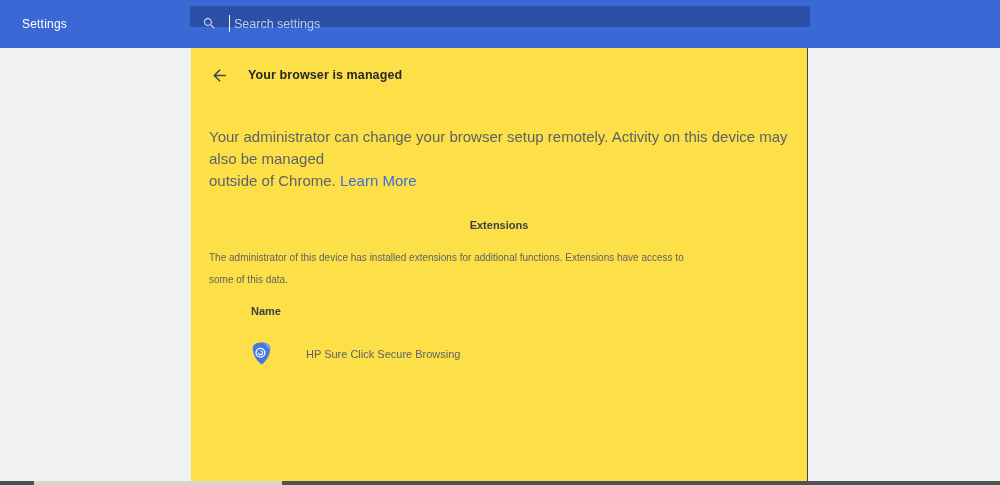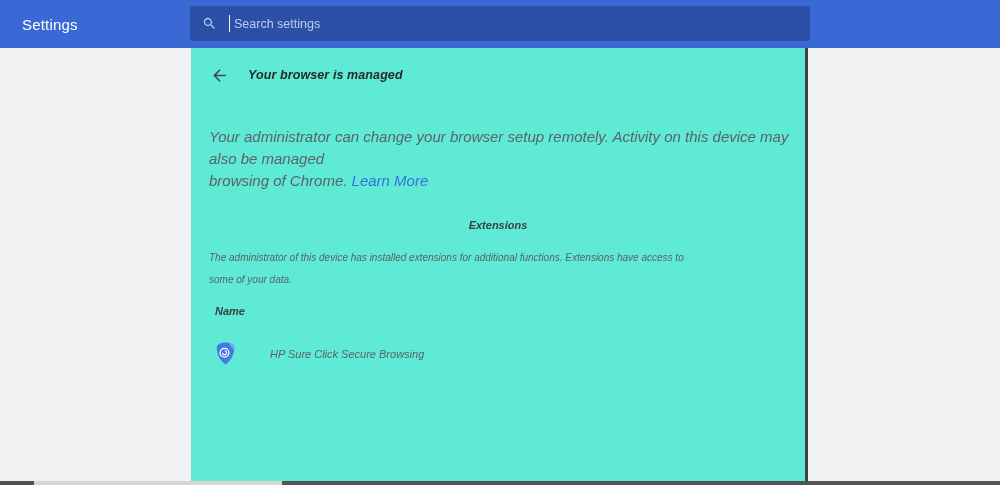--- a/index.html
+++ b/index.html
@@ -10,24 +10,24 @@
     font-family: "Liberation Sans", "DejaVu Sans", sans-serif;
   }
 
   
   .topbar {
     position: absolute; top: 0; left: 0; width: 1000px; height: 48px;
     background: #3a69d6;
   }
   .app-title {
     position: absolute; left: 22px; top: 50%; transform: translateY(-50%);
-    color: #ffffff; font-size: 15px; font-weight: 500; letter-spacing: .2px;
+    color: #ffffff; font-size: 12px; font-weight: 500; letter-spacing: .2px;
   }
   .searchbox {
-    position: absolute; left: 190px; top: 6px; width: 620px; height: 35px;
+    position: absolute; left: 190px; top: 6px; width: 620px; height: 21px;
     background: #2b50a5; border-radius: 2px;
   }
   .search-icon {
     position: absolute; left: 12px; top: 10px; width: 15px; height: 15px;
     fill: #c3cfee;
   }
   .caret {
     position: absolute; left: 39px; top: 9px; width: 1px; height: 17px;
     background: #eef2fb;
   }
@@ -35,24 +35,23 @@
     position: absolute; left: 42px; top: 0; width: 565px; height: 35px;
     background: transparent; border: none; outline: none;
     color: #ffffff; font-size: 12.5px;
     font-family: "Liberation Sans", "DejaVu Sans", sans-serif;
   }
   .search-input::placeholder { color: #bccdf0; opacity: 1; }
 
   
   .card {
     position: absolute; left: 190px; top: 48px; width: 618px; height: 434px;
-    background: #5eead4;
+    background: #fde047;
     border-left: 1px solid #ececef;
-    border-right: 3px solid #404040;
-    font-style: italic;
+    border-right: 1px solid #404040;
   }
   .subpage-header {
     display: flex; align-items: center; height: 54px; padding-left: 14px;
   }
   .back-btn {
     width: 30px; height: 30px; border: none; background: transparent;
     padding: 5px; cursor: pointer; border-radius: 50%;
   }
   .back-btn svg { width: 19px; height: 19px; fill: #44474c; display: block; }
   .page-title {
@@ -70,21 +69,21 @@
   .section-heading {
     margin: 26px 18px 0 18px; font-size: 11px; font-weight: 600;
     color: #3c4043; line-height: 14px; text-align: center;
   }
   .desc {
     margin: 15px 18px 0 18px; width: 582px;
     font-size: 10px; line-height: 22px; color: #5d6267;
   }
 
   
-  .ext-table { margin: 13px 0 0 24px; font-size: 11px; }
+  .ext-table { margin: 13px 0 0 60px; font-size: 11px; }
   .t-head { display: flex; line-height: 14px; }
   .t-head .t-col { font-weight: 600; color: #3c4043; }
   .t-col.name { width: 222px; flex: none; }
   .t-col.perm { flex: 1; }
   .t-row { display: flex; align-items: center; margin-top: 23px; }
   .cell-name { display: flex; align-items: center; }
   .ext-icon svg { width: 21px; height: 25px; display: block; }
   .ext-name { margin-left: 10px; color: #5d6267; padding-left: 24px; }
   .perm-line { line-height: 19px; color: #5d6267; }
 
@@ -123,29 +122,29 @@
       <button class="back-btn">
         <svg viewBox="0 0 24 24">
           <path d="M20 11H7.83l5.59-5.59L12 4l-8 8 8 8 1.41-1.41L7.83 13H20v-2z"></path>
         </svg>
       </button>
       <h1 class="page-title">Your browser is managed</h1>
     </div>
 
     <p class="intro">
       <span class="tline">Your administrator can change your browser setup remotely. Activity on this device may also be managed</span>
-      <span>browsing of Chrome.</span>
+      <span>outside of Chrome.</span>
       <a href="#" class="link">Learn More</a>
     </p>
 
     <h2 class="section-heading">Extensions</h2>
 
     <p class="desc">
       <span class="tline">The administrator of this device has installed extensions for additional functions. Extensions have access to</span>
-      <span>some of your data.</span>
+      <span>some of this data.</span>
     </p>
 
     <div class="ext-table">
       <div class="t-head">
         <div class="t-col name">Name</div>
       </div>
 
       <div class="t-row">
         <div class="t-col name cell-name">
           <span class="ext-icon">

